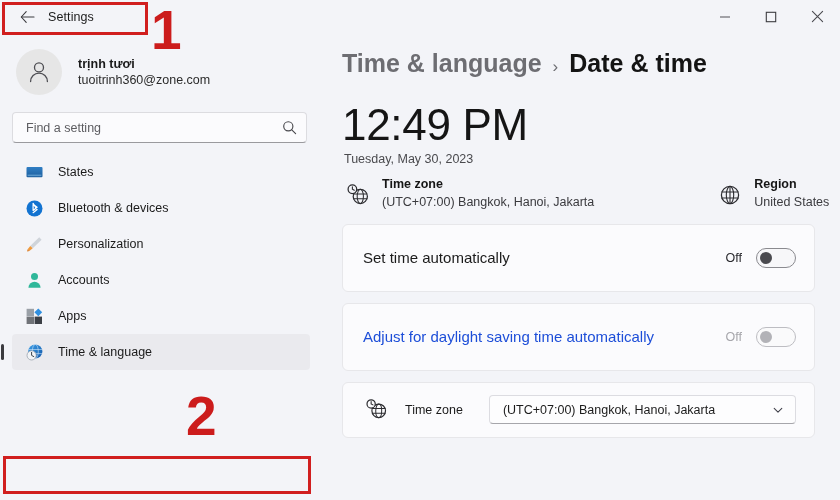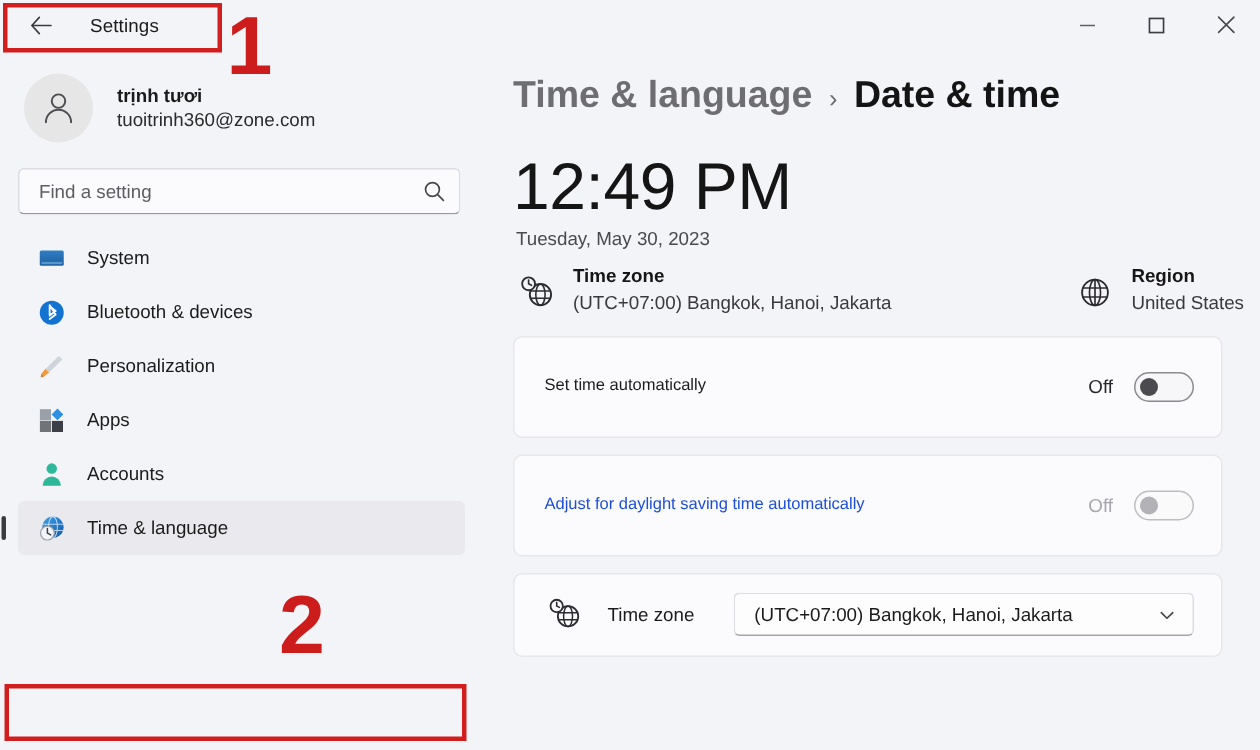--- a/index.html
+++ b/index.html
@@ -38,21 +38,21 @@
     margin-left: 10px;
     display: flex;
     align-items: center;
     justify-content: center;
     border-radius: 4px;
   }
   .back-btn svg { display:block; }
   .titlebar-title {
     font-size: 12.5px;
     color: #1b1b1b;
-    margin-left: 16px;
+    margin-left: 4px;
     letter-spacing: .1px;
   }
   .win-controls {
     position: absolute;
     right: 0;
     top: 0;
     height: 33px;
     display: flex;
     align-items: stretch;
   }
@@ -240,21 +240,21 @@
     box-sizing: border-box;
     margin-bottom: 11px;
     padding: 0 18px 0 20px;
   }
   .card.row-tall { height: 68px; }
   .card.row-short { height: 56px; }
   .card.disabled .card-label { color: #1d4ed8; }
   .card.disabled .toggle-state { color: #a6a6ab; }
 
   .card-label {
-    font-size: 11px;
+    font-size: 15px;
     color: #1b1b1b;
     line-height: 1.45;
     flex: 1 1 auto;
   }
   .toggle-area {
     display: flex;
     align-items: center;
     flex: 0 0 auto;
   }
   .toggle-state {
@@ -395,21 +395,21 @@
               <defs>
                   <linearGradient id="gMon" x1="0" y1="0" x2="0" y2="1">
                 <stop offset="0" stop-color="#2f7ec4"></stop>
                     <stop offset="1" stop-color="#1e5f9e"></stop>
               </linearGradient>
                 </defs>
               <rect x="1.5" y="4" width="16" height="10.2" rx="1" fill="url(#gMon)"></rect>
               <rect x="2.6" y="11.6" width="13.8" height="1.5" fill="#6ba8d8" opacity=".75"></rect>
             </svg>
           </span>
-          <span class="nav-label">System</span>
+          <span class="nav-label">States</span>
         </div>
 
         <div class="nav-item">
           <span class="nav-icon">
             <svg width="19" height="19" viewBox="0 0 19 19">
               <circle cx="9.5" cy="9.5" r="8" fill="#1273d1"></circle>
               <path d="M8.1 5.2 L12.1 8.3 L8.1 11.4 V4.4 L12.1 10.6 L8.1 13.7" fill="none" stroke="#ffffff" stroke-width="1.25" stroke-linejoin="round" stroke-linecap="round"></path>
             </svg>
           </span>
           <span class="nav-label">Bluetooth &amp; devices</span>
@@ -418,42 +418,42 @@
 
         <div class="nav-item">
           <span class="nav-icon">
             <svg width="19" height="19" viewBox="0 0 19 19">
               <path d="M14.2 2.3 L16.6 4.7 L7.8 13.2 L5.4 10.8 Z" fill="#cfd4da"></path>
               <path d="M5.3 10.9 L7.7 13.3 L4.4 16 L2.6 14.2 Z" fill="#f09a3e"></path>
               <path d="M2.6 14.2 L4.4 16 L2.1 16.6 Z" fill="#d9781f"></path>
             </svg>
           </span>
           <span class="nav-label">Personalization</span>
+        </div>
+
+        <div class="nav-item">
+          <span class="nav-icon">
+            <svg width="19" height="19" viewBox="0 0 19 19">
+              <circle cx="9.5" cy="5.4" r="3.5" fill="#2fb79a"></circle>
+              <path d="M3.4 16.8 a6.1 6.1 0 0 1 12.2 0 Z" fill="#2fb79a"></path>
+            </svg>
+          </span>
+          <span class="nav-label">Accounts</span>
         </div>
 
         <div class="nav-item">
           <span class="nav-icon">
             <svg width="19" height="19" viewBox="0 0 19 19">
               <rect x="1.6" y="9.6" width="7.4" height="7.4" fill="#707378"></rect>
               <rect x="9.6" y="9.6" width="7.4" height="7.4" fill="#3c4046"></rect>
               <rect x="1.6" y="1.8" width="7.4" height="7.4" fill="#9aa0a7"></rect>
               <path d="M13.3 1.4 L17.2 5.3 L13.3 9.2 L9.4 5.3 Z" fill="#2f8fe0"></path>
             </svg>
           </span>
           <span class="nav-label">Apps</span>
-        </div>
-
-        <div class="nav-item">
-          <span class="nav-icon">
-            <svg width="19" height="19" viewBox="0 0 19 19">
-              <circle cx="9.5" cy="5.4" r="3.5" fill="#2fb79a"></circle>
-              <path d="M3.4 16.8 a6.1 6.1 0 0 1 12.2 0 Z" fill="#2fb79a"></path>
-            </svg>
-          </span>
-          <span class="nav-label">Accounts</span>
         </div>
 
         <div class="nav-item selected">
           <span class="nav-icon">
             <svg width="19" height="19" viewBox="0 0 19 19">
               <defs>
                   <linearGradient id="gGlobe" x1="0" y1="0" x2="1" y2="1">
                 <stop offset="0" stop-color="#3ea0e8"></stop>
                     <stop offset="1" stop-color="#1257a8"></stop>
               </linearGradient>

